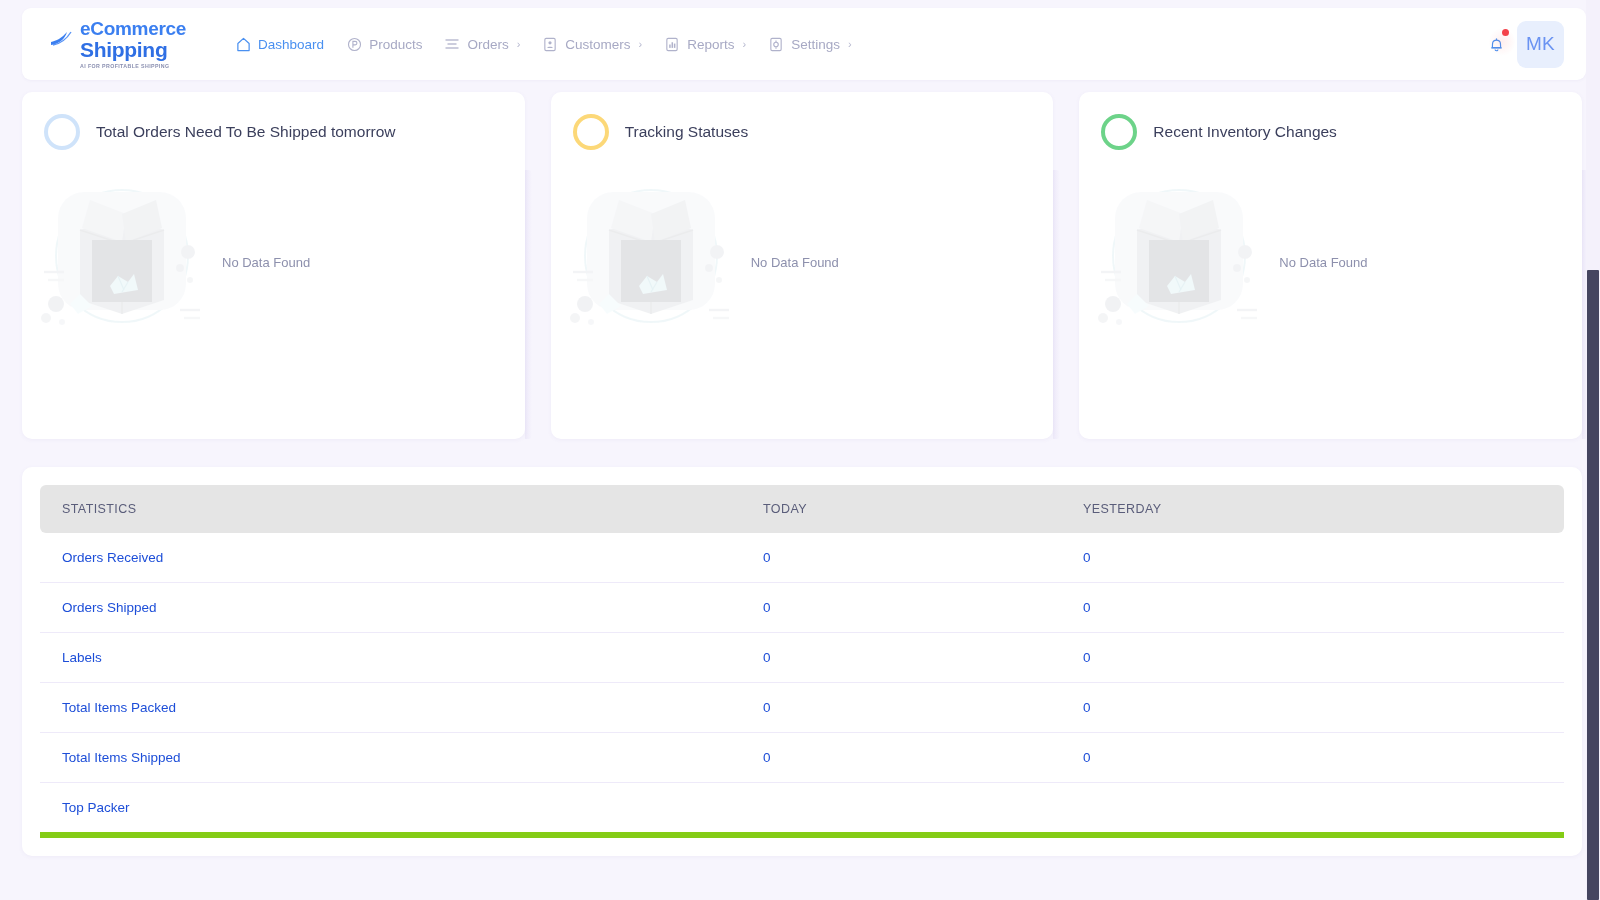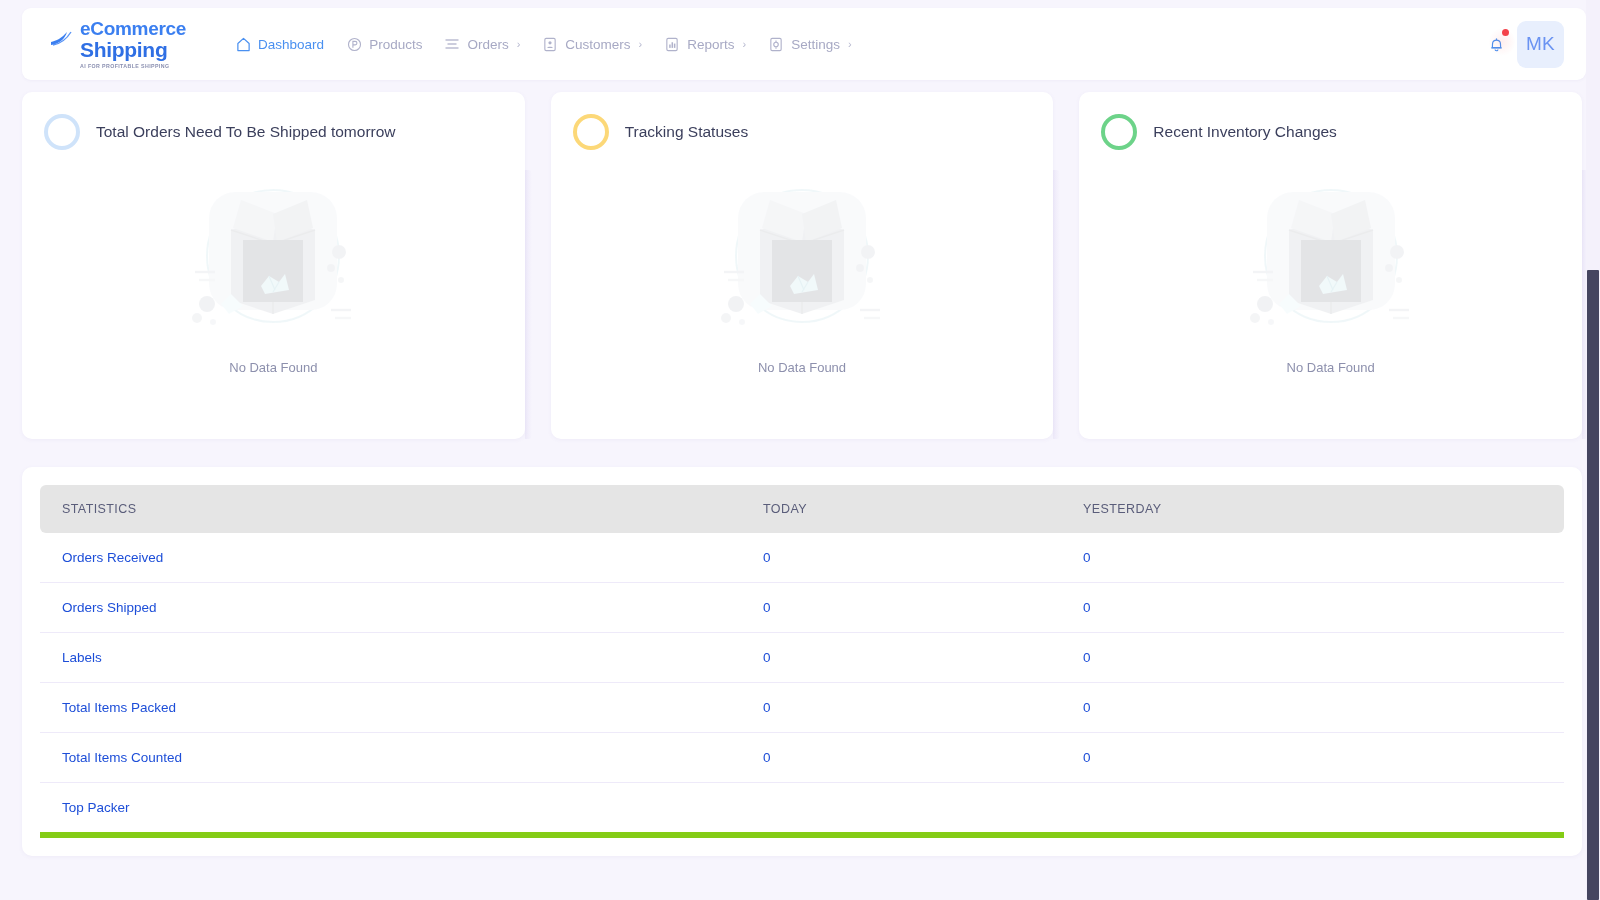--- a/index.html
+++ b/index.html
@@ -117,21 +117,21 @@
     width: 36px; height: 36px; border-radius: 50%;
     border: 4px solid #cfe3fa;
     flex: 0 0 auto;
   }
   .ring.yellow { border-color: #fcd878; }
   .ring.green  { border-color: #6dd389; }
   .card-title {
     font-size: 15.5px; color: #3b3f5c;
   }
   .card-body {
-    display: flex; flex-direction: column;
+    display: flex; flex-direction: row;
     align-items: center; justify-content: flex-start;
     padding-top: 14px;
     text-align: right;
   }
   .empty-art { width: 200px; height: 180px; opacity: 0.5; }
   .no-data {
     margin-top: 16px;
     font-size: 13px; color: #8d90ad;
   }
 
@@ -419,21 +419,21 @@
           <td>Labels</td>
           <td>0</td>
           <td>0</td>
         </tr>
         <tr>
           <td>Total Items Packed</td>
           <td>0</td>
           <td>0</td>
         </tr>
         <tr>
-          <td>Total Items Counted</td>
+          <td>Total Items Shipped</td>
           <td>0</td>
           <td>0</td>
         </tr>
         <tr>
           <td>Top Packer</td>
           <td></td>
           <td></td>
         </tr>
       </tbody>
     </table>

